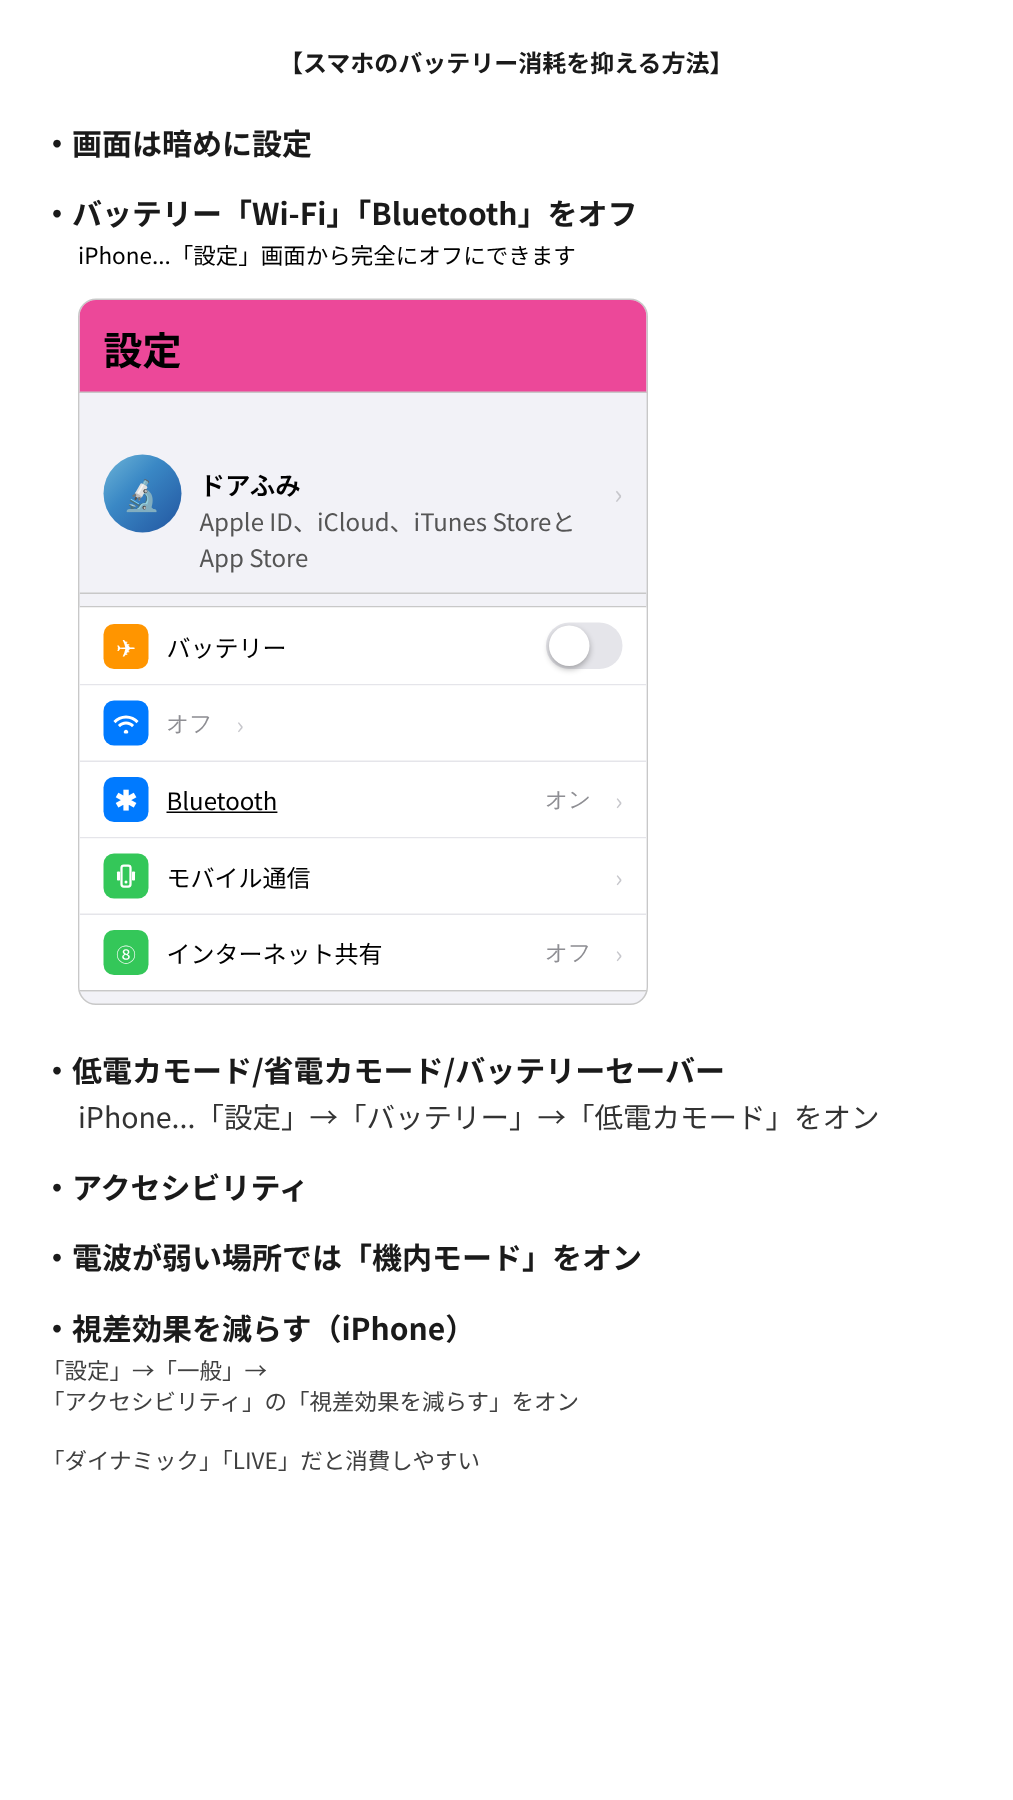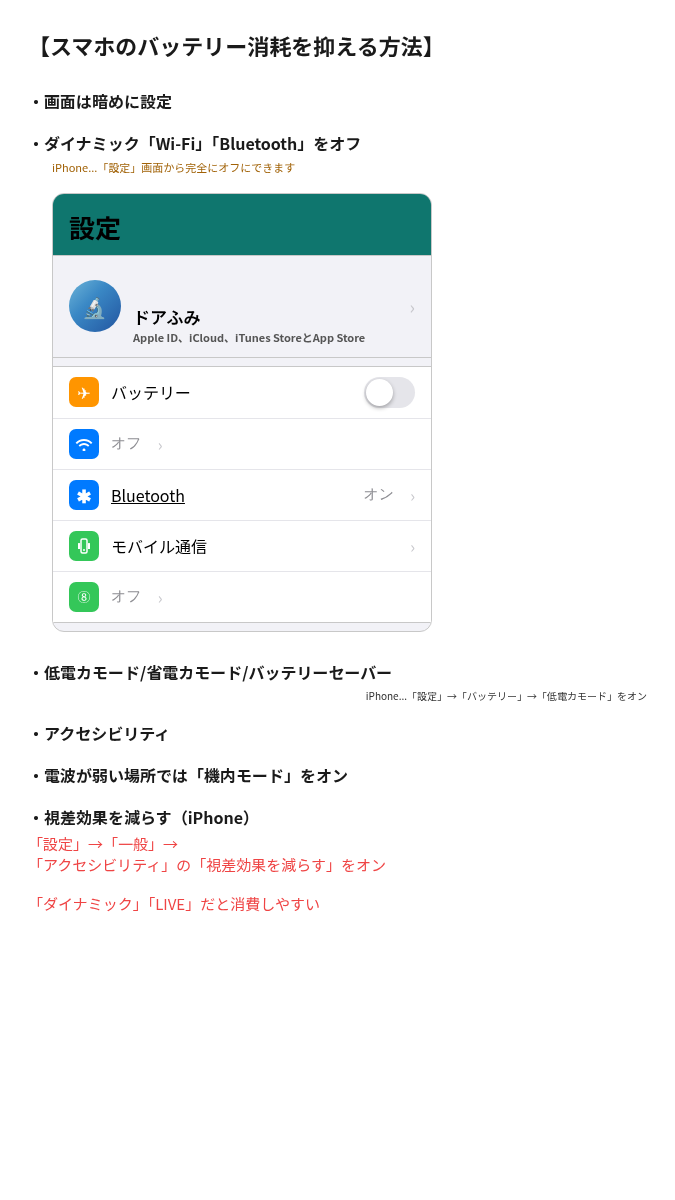--- a/index.html
+++ b/index.html
@@ -6,56 +6,57 @@
     body {
       width: 675px;
       min-height: 1200px;
       background: #ffffff;
       font-family: "Hiragino Sans", "Hiragino Kaku Gothic ProN", "Noto Sans JP", sans-serif;
       color: #1a1a1a;
       padding: 30px 28px;
     }
 
     .title {
-      font-size: 22px;
+      font-size: 16px;
       font-weight: bold;
+      text-align: center;
       margin-bottom: 28px;
       line-height: 1.4;
     }
 
     .section {
       margin-bottom: 18px;
     }
 
     .bullet-heading {
-      font-size: 16px;
+      font-size: 20px;
       font-weight: bold;
       margin-bottom: 4px;
     }
 
     .bullet-sub {
-      font-size: 11px;
-      color: #a16207;
+      font-size: 15px;
+      color: #000000;
       margin-left: 24px;
       margin-bottom: 0;
     }
 
     
     .settings-mock {
       border: 1px solid #c8c8c8;
       border-radius: 12px;
       overflow: hidden;
       background: #f2f2f7;
       margin: 18px 0 28px 0;
       width: 380px;
       margin-left: 24px;
     }
 
     .settings-header {
-      background: #0f766e;
+      background: #ec4899;
       padding: 14px 16px 10px 16px;
       font-size: 26px;
       font-weight: bold;
       color: #000;
       border-bottom: 1px solid #c8c8c8;
     }
 
     .settings-profile {
       background: #f2f2f7;
       display: flex;
@@ -89,23 +90,22 @@
       margin-top: 36px;
     }
 
     .profile-name {
       font-size: 17px;
       font-weight: 600;
       color: #000;
     }
 
     .profile-sub {
-      font-size: 11px;
+      font-size: 16px;
       color: #555;
-      font-weight: bold;
     }
 
     .profile-chevron {
       color: #c7c7cc;
       font-size: 18px;
     }
 
     .settings-group {
       background: #fff;
       border-radius: 0;
@@ -185,41 +185,40 @@
       border-radius: 50%;
       background: #fff;
       position: absolute;
       top: 2px;
       left: 2px;
       box-shadow: 0 2px 4px rgba(0,0,0,0.3);
     }
 
     .normal-text {
       font-size: 15px;
-      color: #ef4444;
+      color: #404040;
     }
 
     .indent-text {
       margin-left: 24px;
-      font-size: 10px;
+      font-size: 19px;
       color: #333;
-      text-align: right;
     }
   </style>
 </head>
 <body>
 
 <div class="title">【スマホのバッテリー消耗を抑える方法】</div>
 
 <div class="section">
   <div class="bullet-heading">・画面は暗めに設定</div>
 </div>
 
 <div class="section">
-  <div class="bullet-heading">・ダイナミック「Wi-Fi」「Bluetooth」をオフ</div>
+  <div class="bullet-heading">・バッテリー「Wi-Fi」「Bluetooth」をオフ</div>
   <div class="bullet-sub">iPhone...「設定」画面から完全にオフにできます</div>
 
   <div class="settings-mock">
 
     <div class="settings-header">設定</div>
 
     <div class="settings-profile">
       <div class="profile-avatar"></div>
       <div class="profile-info">
         <div class="profile-name">ドアふみ</div>
@@ -265,20 +264,21 @@
             <rect x="12" y="5" width="2" height="6" rx="0.5" fill="white"></rect>
             <circle cx="8" cy="12" r="1" fill="white"></circle>
           </svg>
         </div>
         <div class="settings-label">モバイル通信</div>
         <div class="settings-chevron">›</div>
       </div>
 
       <div class="settings-row">
         <div class="settings-icon icon-hotspot" style="font-size:13px;">⑧</div>
+        <div class="settings-label">インターネット共有</div>
         <div class="settings-value">オフ</div>
         <div class="settings-chevron">›</div>
       </div>
 
     </div>
   </div>
 </div>
 
 <div class="section">
   <div class="bullet-heading">・低電カモード/省電カモード/バッテリーセーバー</div>

